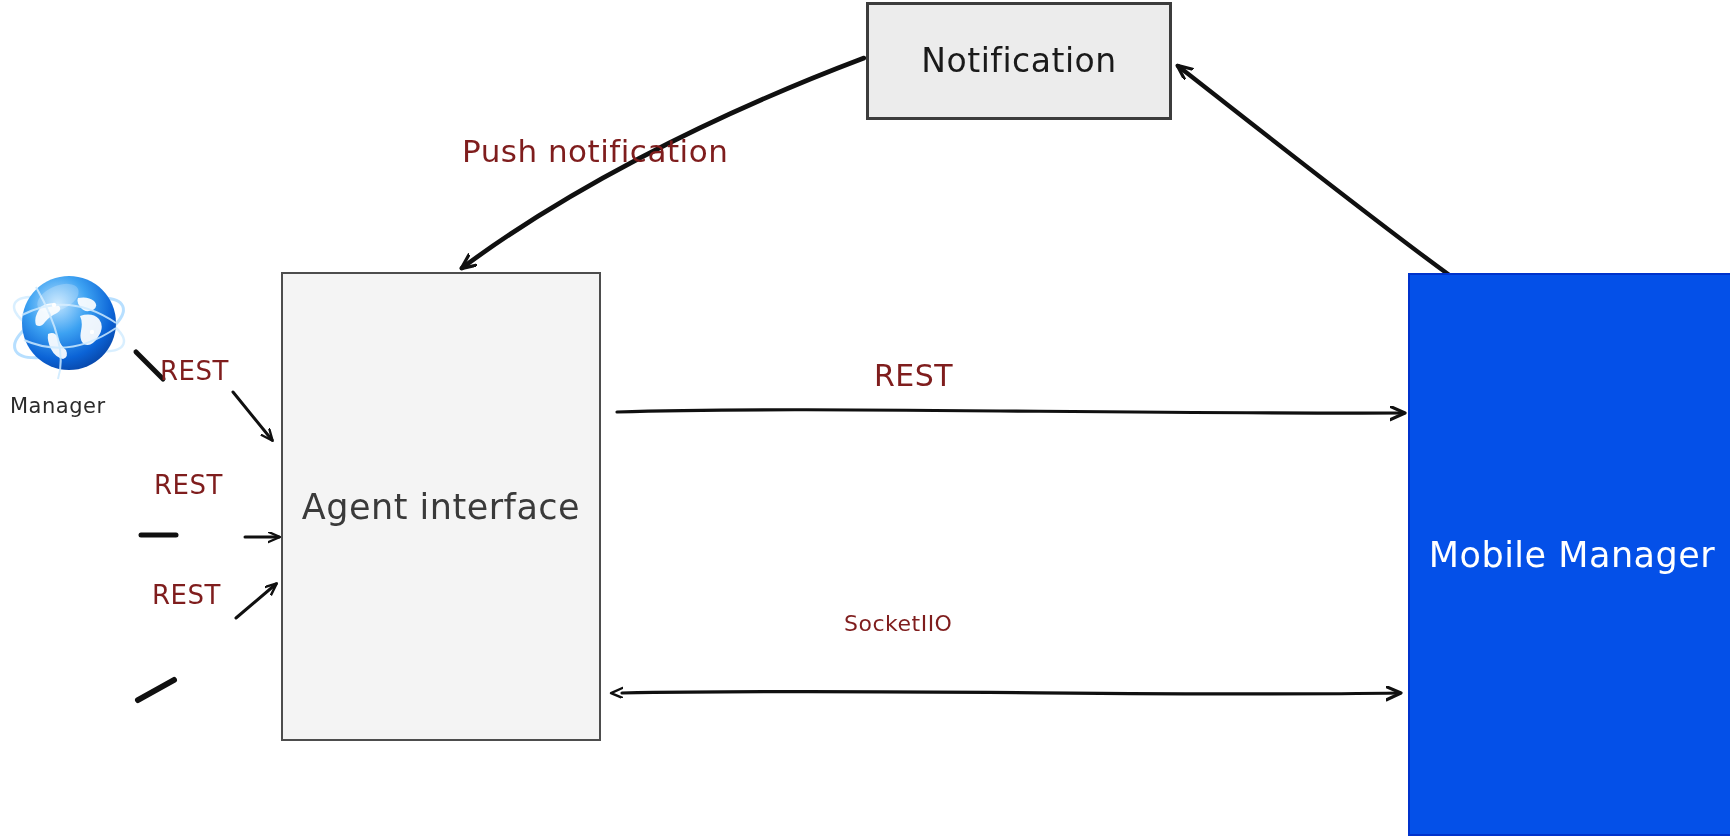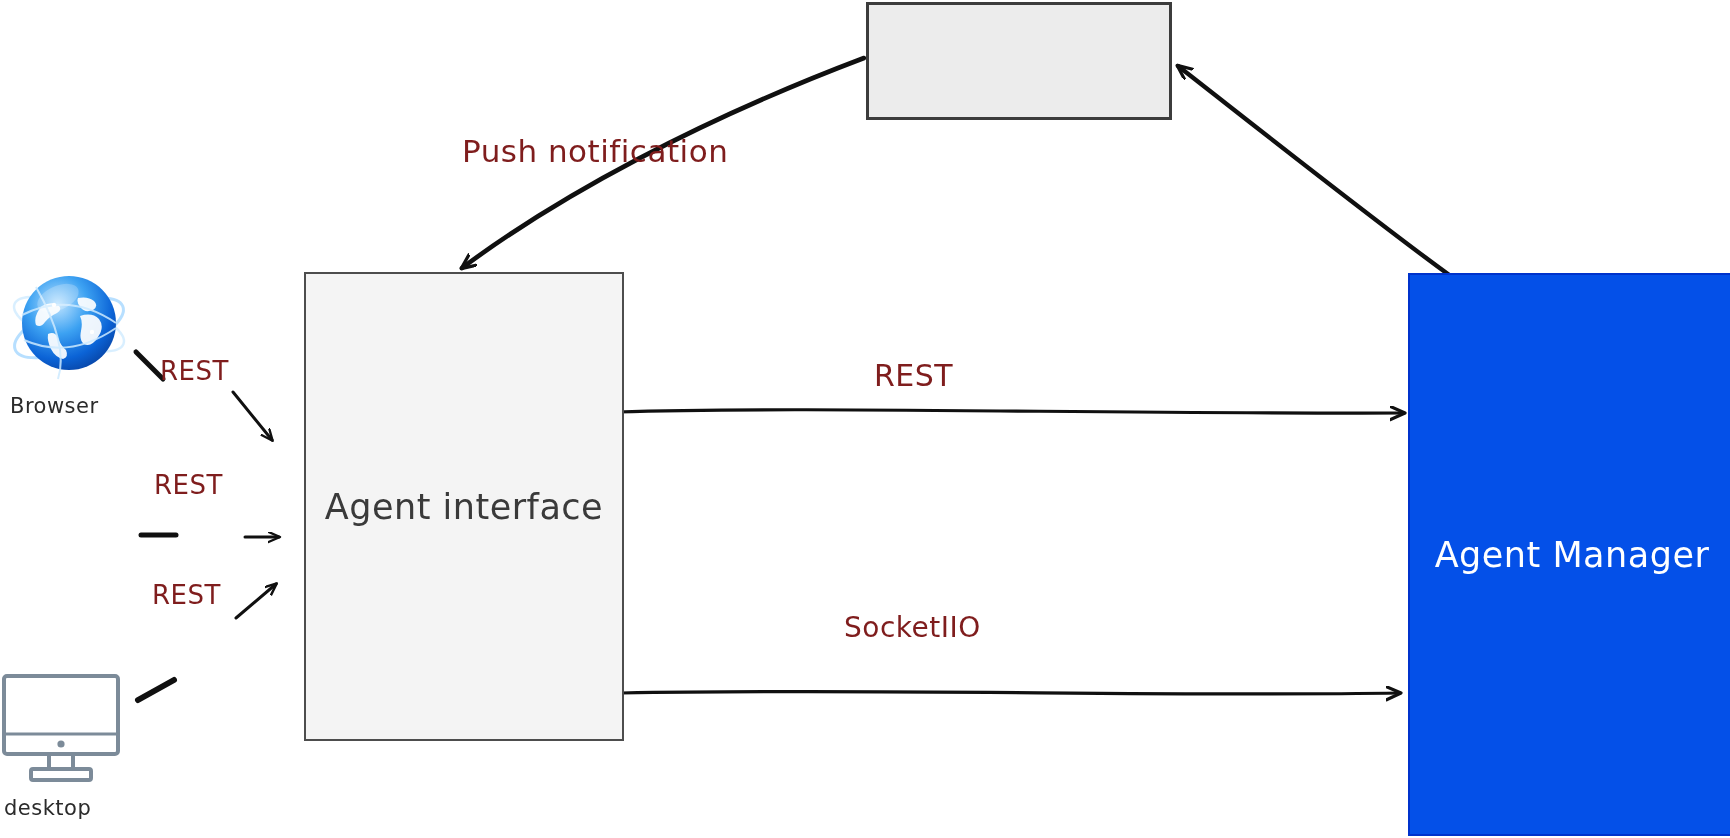--- a/index.html
+++ b/index.html
@@ -39,21 +39,21 @@
     height: 118px;
     background: #ececec;
     border: 3px solid #3c3c3c;
   }
   #notification-service .node-label {
     color: #1a1a1a;
     font-size: 33px;
     line-height: 1.25;
   }
   #agent-interface {
-    left: 304px;
+    left: 281px;
     top: 272px;
     width: 320px;
     height: 469px;
     background: #f4f4f4;
     border: 2px solid #4d4d4d;
   }
   #agent-interface .node-label {
     color: #3a3a3a;
     font-size: 35px;
   }
@@ -94,21 +94,21 @@
   .edge-label {
     position: absolute;
     color: #7f1d1d;
     white-space: nowrap;
   }
   #label-push-notification { left: 462px; top: 133px; font-size: 31px; }
   #label-rest-browser      { left: 160px; top: 356px; font-size: 26px; }
   #label-rest-mobile       { left: 152px; top: 470px; font-size: 26px; background:#fff; padding:0 2px;}
   #label-rest-desktop      { left: 152px; top: 580px; font-size: 26px; }
   #label-rest-main         { left: 868px; top: 358px; font-size: 30px; background:#fff; padding:0 6px;}
-  #label-socketio          { left: 838px; top: 611px; font-size: 28px; background:#fff; padding:0 6px;}
+  #label-socketio          { left: 838px; top: 611px; font-size: 22px; background:#fff; padding:0 6px;}
 
   svg.overlay {
     position: absolute;
     left: 0; top: 0;
     width: 1730px;
     height: 838px;
     pointer-events: none;
   }
   svg.overlay * { vector-effect: none; }
 </style>
@@ -157,30 +157,30 @@
       <path d="M617,412 C800,406 1100,414 1404,413" fill="none" stroke="#101010" stroke-width="3.2" stroke-linecap="round" marker-end="url(#ah-big)"></path>
     </g>
 
     <g>
       <path d="M622,693 C900,688 1150,697 1400,693" fill="none" stroke="#101010" stroke-width="3.2" stroke-linecap="round" marker-start="url(#ah-start)" marker-end="url(#ah-big)"></path>
     </g>
   </svg>
 
   <div class="node-box" id="notification-service">
     <div class="node-label hand">
-      <br>
+      <span>Notification</span><br>
     </div>
   </div>
 
   <div class="node-box" id="agent-interface">
     <div class="node-label hand">Agent interface</div>
   </div>
 
   <div class="node-box" id="agent-manager">
-    <div class="node-label hand">Agent Manager</div>
+    <div class="node-label hand">Mobile Manager</div>
   </div>
 
   <div class="icon-group" id="browser-group">
     <div class="globe-wrap">
       <svg width="126" height="126" viewBox="0 0 126 126">
         <defs>
           <radialGradient id="globeGrad" cx="38%" cy="30%" r="75%">
             <stop offset="0%" stop-color="#bfe4ff"></stop>
             <stop offset="42%" stop-color="#3da2f2"></stop>
             <stop offset="78%" stop-color="#0b63d6"></stop>
@@ -199,37 +199,24 @@
         <g fill="none" stroke="#cdeaff" stroke-width="2" opacity="0.85">
           <path d="M16,53 q47,-24 94,8"></path>
           <path d="M18,78 q45,20 92,-12"></path>
           <path d="M30,25 q33,58 22,92"></path>
         </g>
         <circle cx="48" cy="43" r="2.2" fill="#ffffff"></circle>
         <circle cx="86" cy="70" r="2.2" fill="#ffffff"></circle>
         <ellipse cx="52" cy="36" rx="22" ry="12" fill="#ffffff" opacity="0.22" transform="rotate(-24 52 36)"></ellipse>
       </svg>
     </div>
-    <div class="icon-caption hand">Browser</div>
-  </div>
-
-
-  <div class="icon-group" id="desktop-group">
-    <div class="monitor-wrap">
-      <svg width="126" height="118" viewBox="0 0 126 118">
-        <rect x="4" y="4" width="114" height="78" rx="3" ry="3" fill="#ffffff" stroke="#7c8b99" stroke-width="4"></rect>
-        <line x1="6" y1="62" x2="116" y2="62" stroke="#7c8b99" stroke-width="3"></line>
-        <circle cx="61" cy="72" r="3.6" fill="#7c8b99"></circle>
-        <line x1="49" y1="83" x2="49" y2="98" stroke="#7c8b99" stroke-width="4"></line>
-        <line x1="73" y1="83" x2="73" y2="98" stroke="#7c8b99" stroke-width="4"></line>
-        <rect x="31" y="97" width="60" height="11" rx="2" fill="#ffffff" stroke="#7c8b99" stroke-width="4"></rect>
-      </svg>
-    </div>
-    <div class="icon-caption hand">desktop</div>
-  </div>
+    <div class="icon-caption hand">Manager</div>
+  </div>
+
+
 
   <div class="edge-label hand" id="label-push-notification">Push notification</div>
 
   <div class="edge-label hand" id="label-rest-browser">REST</div>
 
   <div class="edge-label hand" id="label-rest-mobile">REST</div>
 
   <div class="edge-label hand" id="label-rest-desktop">REST</div>
 
   <div class="edge-label hand" id="label-rest-main">REST</div>

